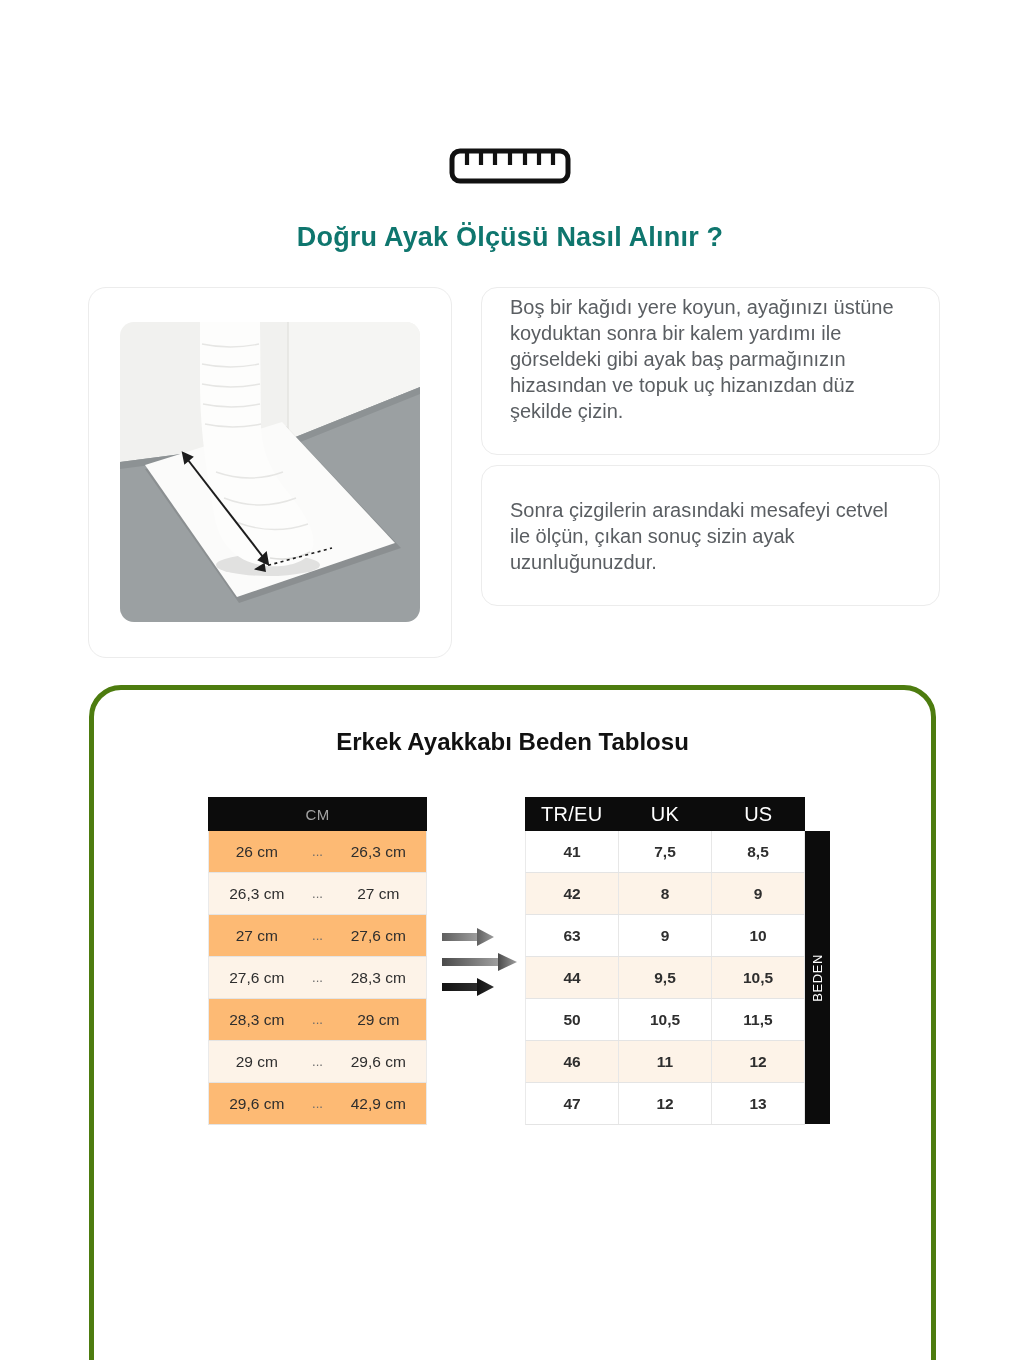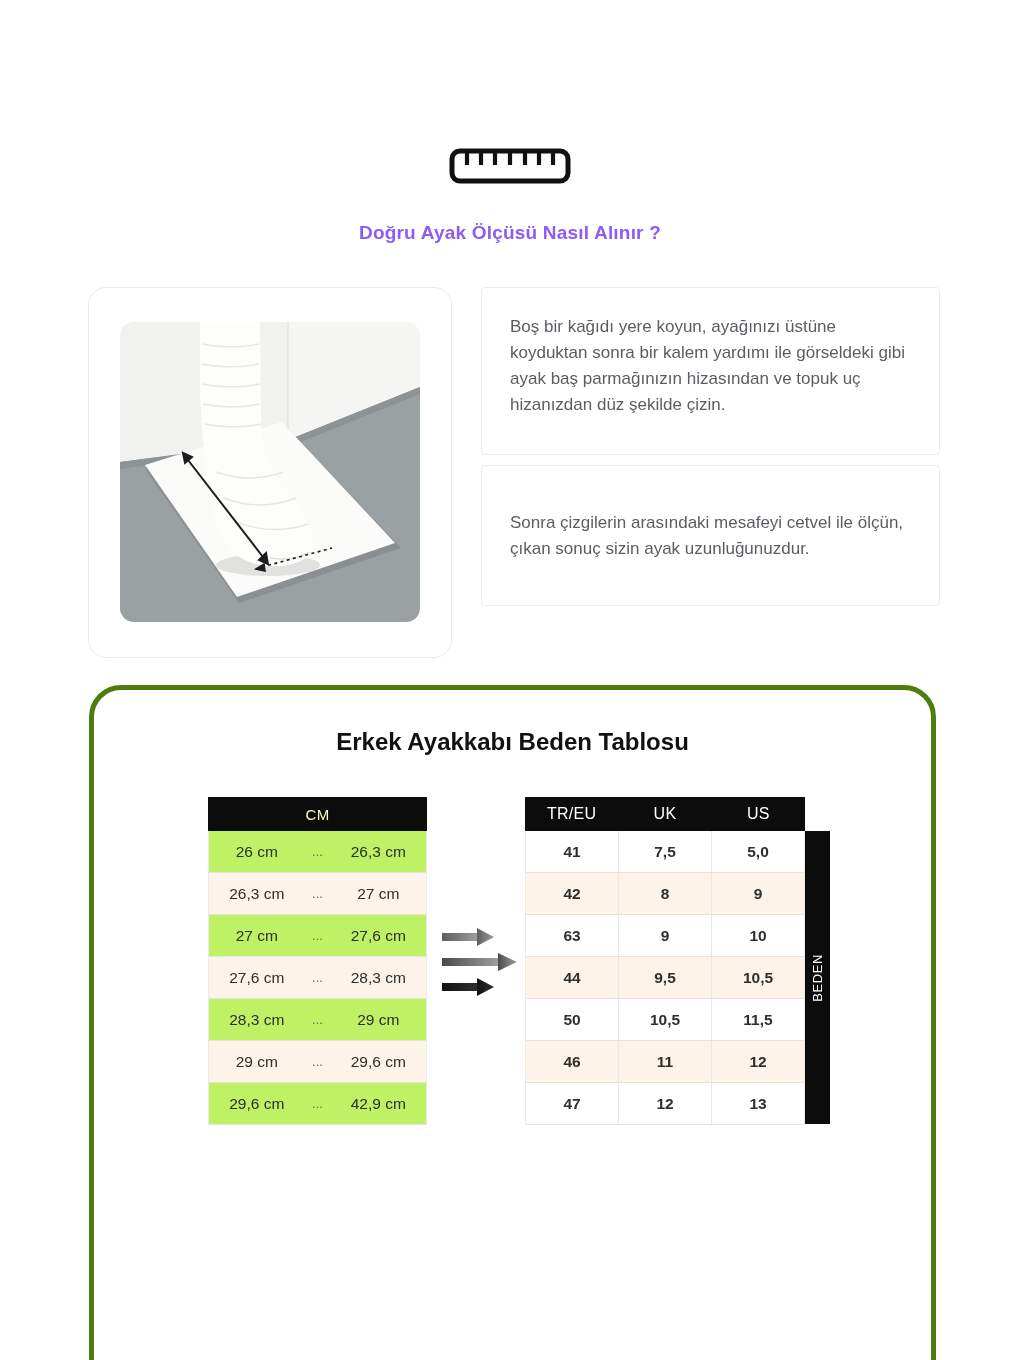--- a/index.html
+++ b/index.html
@@ -10,74 +10,74 @@
     color:#1a1a1a;
     position:relative;
     overflow:hidden;
   }
   .page { position:absolute; inset:0; }
 
   
   .ruler-wrap { position:absolute; top:148px; left:0; width:100%; display:flex; justify-content:center; }
   .page-title {
     position:absolute; top:222px; left:0; width:100%;
-    text-align:center; font-size:19px; font-weight:bold; color:#8b5cf6;
+    text-align:center; font-size:27px; font-weight:bold; color:#0f766e;
     letter-spacing:0.2px;
   }
 
   
   .row1 { position:absolute; top:287px; left:88px; width:852px; display:flex; }
   .photo-card {
     width:364px; height:371px; flex:none;
     border:1px solid #ececec; border-radius:18px;
     background:#fff;
     display:flex; align-items:flex-start; justify-content:center;
   }
   .photo-frame { margin-top:34px; width:300px; height:300px; border-radius:14px; overflow:hidden; }
   .boxes-col { margin-left:29px; width:459px; display:flex; flex-direction:column; }
   .text-box {
-    border:1px solid #ececec; border-radius:4px; background:#fff;
-    padding:26px 28px;
-    font-size:17px; line-height:26px; color:#5a5e62;
+    border:1px solid #ececec; border-radius:16px; background:#fff;
+    padding:6px 28px;
+    font-size:20px; line-height:26px; color:#5a5e62;
   }
   .text-box.first { height:168px; }
   .text-box.second { height:141px; margin-top:10px; display:flex; align-items:center; }
 
   
   .big-card {
     position:absolute; top:685px; left:89px; width:847px; height:708px;
     border:5px solid #4d7c0f; border-radius:32px; background:#fff;
   }
   .section-title {
     position:absolute; top:38px; left:0; width:100%;
     text-align:center; font-size:24px; font-weight:bold; color:#111;
   }
 
   .cm-table { position:absolute; left:114px; top:107px; width:219px; }
   .tbl-head {
-    background:#0c0c0c; color:#fef9c3; height:34px;
+    background:#0c0c0c; color:#a3a3a3; height:34px;
     display:flex; align-items:center; justify-content:center;
     font-size:15px; letter-spacing:0.3px;
   }
   .cm-row {
     display:grid; grid-template-columns:1fr 26px 1fr; align-items:center;
     height:42px; text-align:center;
-    background:#bef264;
+    background:#fdba74;
     border-bottom:1px solid #e4e4e4;
     border-left:1px solid #eaeaea; border-right:1px solid #eaeaea;
     font-size:15.5px; color:#2e2e2e;
   }
   .cm-rows .cm-row:nth-child(even) { background:#fdf3e8; }
   .dots { font-size:13px; color:#6b6b6b; }
 
   .size-table { position:absolute; left:431px; top:107px; width:280px; }
   .size-head {
     display:grid; grid-template-columns:1fr 1fr 1fr;
     background:#0c0c0c; color:#ffffff; height:34px;
-    align-items:center; text-align:center; font-size:16px; letter-spacing:0.3px;
+    align-items:center; text-align:center; font-size:20px; letter-spacing:0.3px;
   }
   .size-row {
     display:grid; grid-template-columns:1fr 1fr 1fr;
     height:42px; align-items:center; text-align:center;
     background:#ffffff;
     border-bottom:1px solid #e4e4e4;
     border-left:1px solid #eaeaea;
     font-size:15.5px; color:#2e2e2e;
   }
   .size-rows .size-row:nth-child(even) { background:#fdf3e8; }
@@ -252,21 +252,21 @@
     <div class="size-table">
       <div class="size-head">
         <span>TR/EU</span>
         <span>UK</span>
         <span>US</span>
       </div>
       <div class="size-rows">
         <div class="size-row">
           <div>41</div>
           <div>7,5</div>
-          <div>5,0</div>
+          <div>8,5</div>
         </div>
         <div class="size-row">
           <div>42</div>
           <div>8</div>
           <div>9</div>
         </div>
         <div class="size-row">
           <div>63</div>
           <div>9</div>
           <div>10</div>

